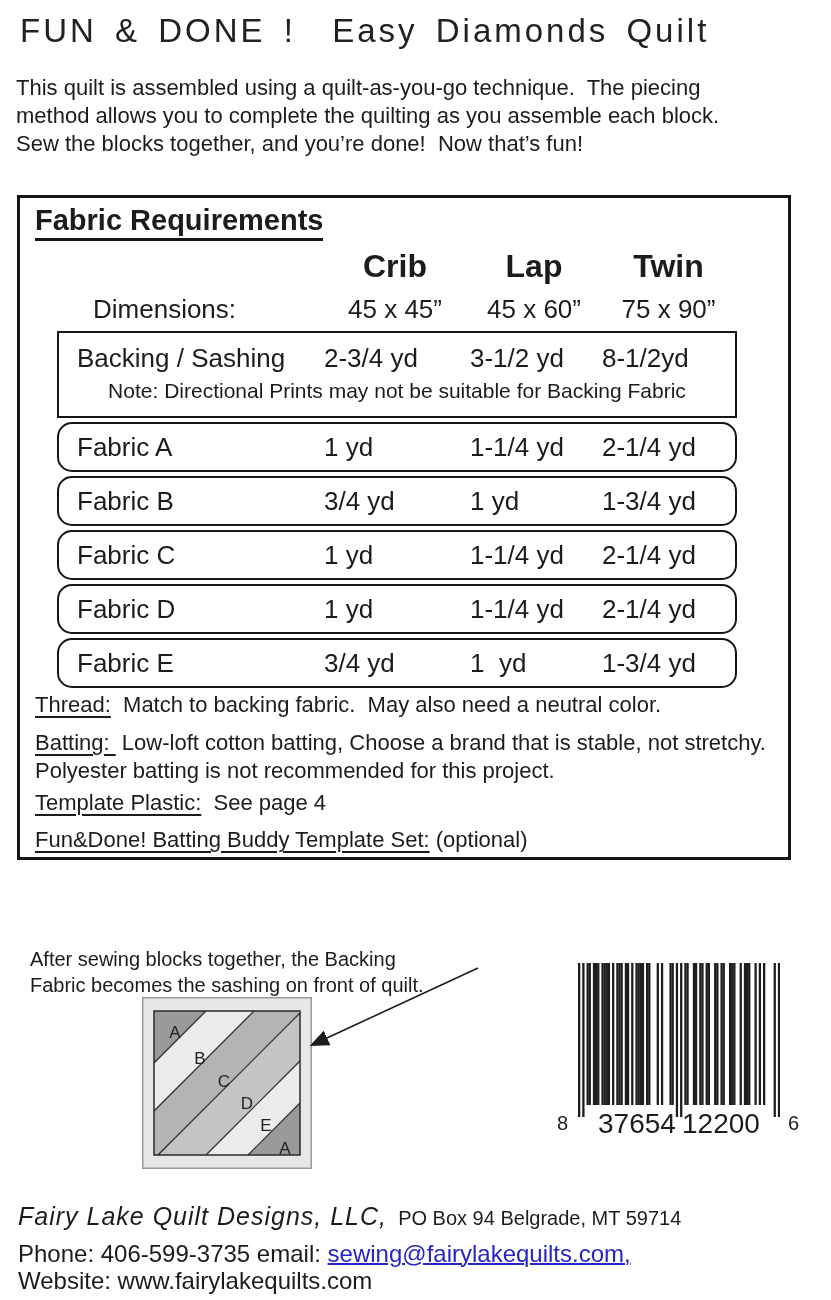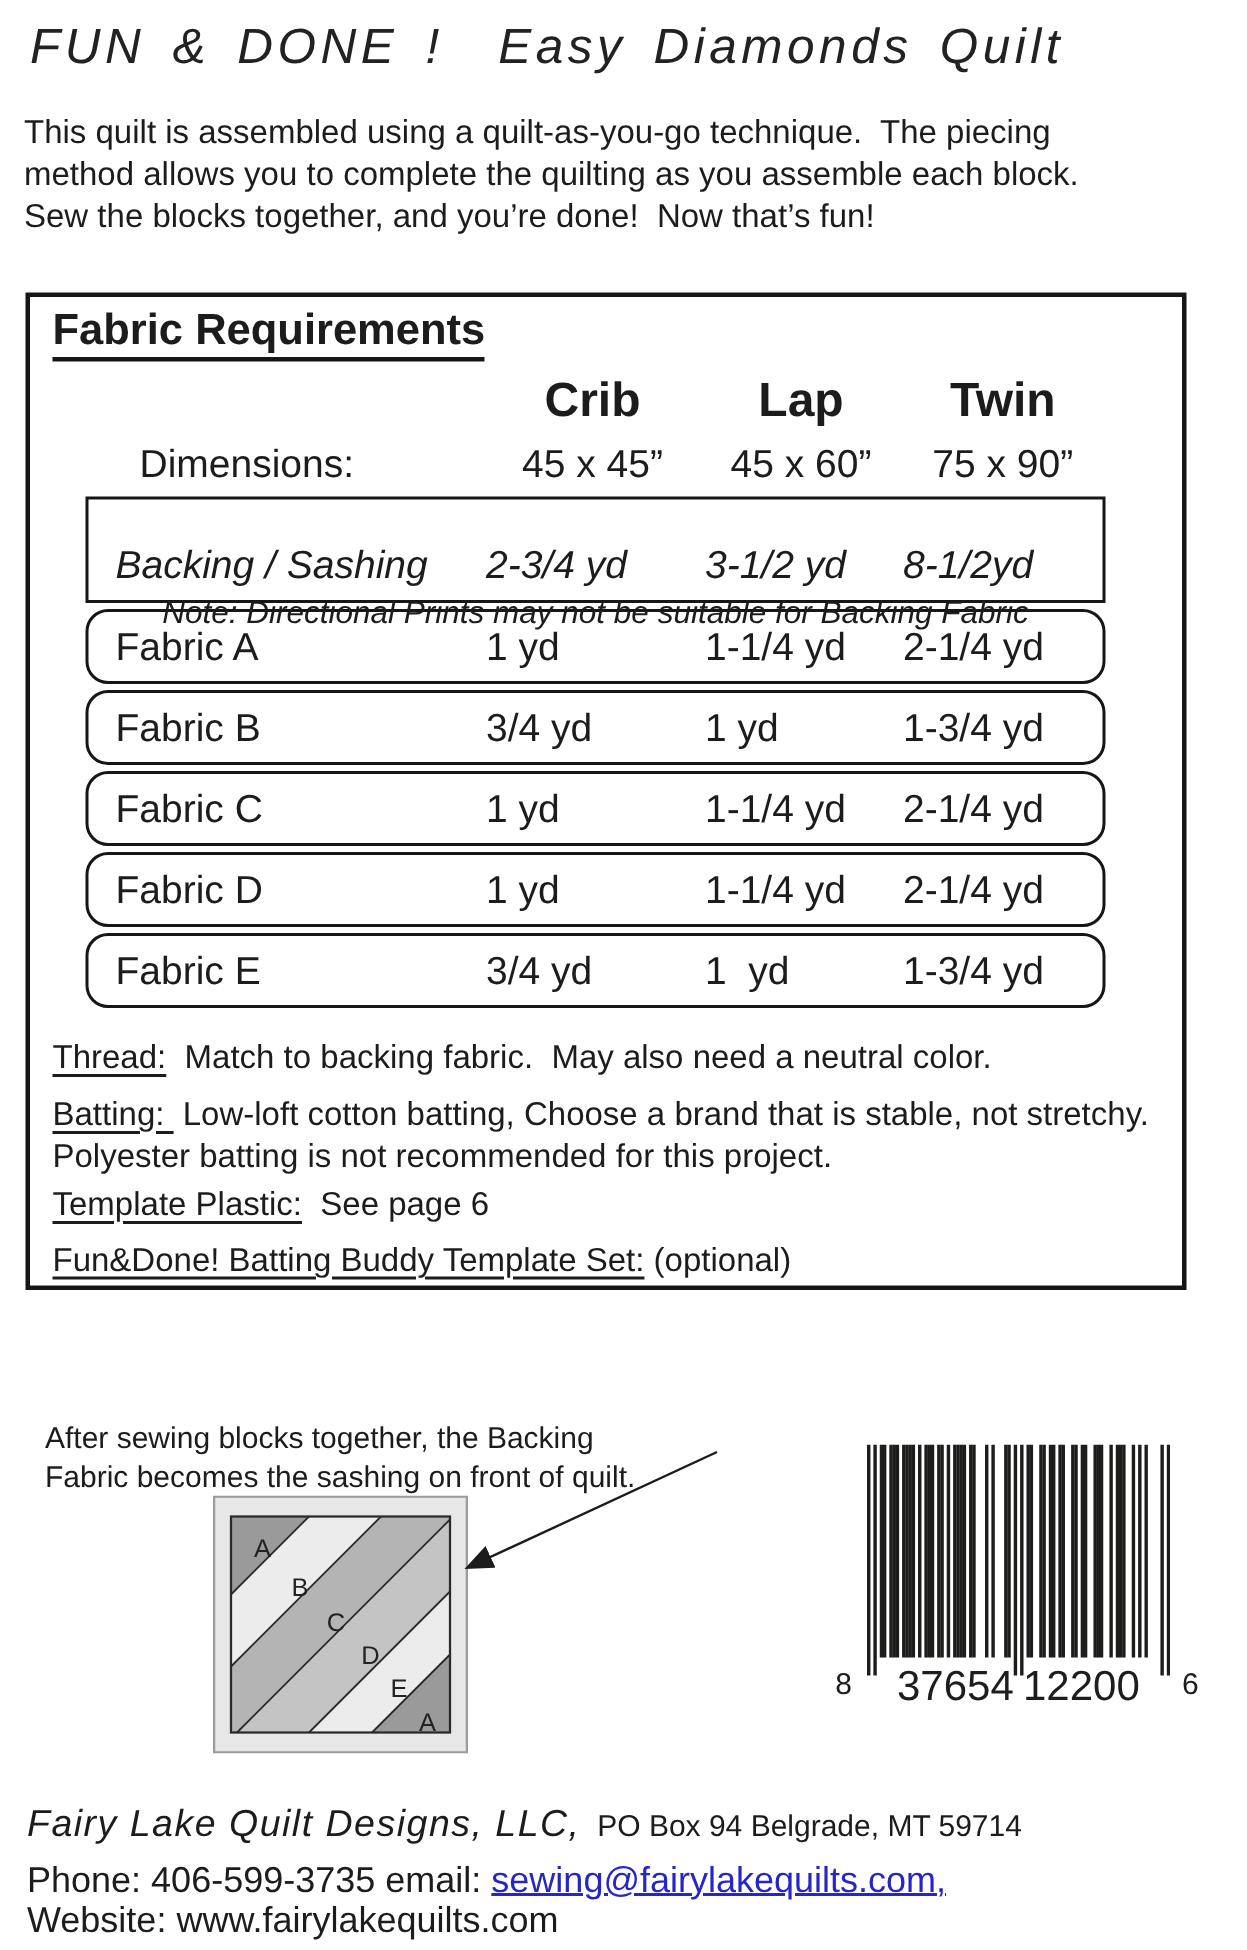--- a/index.html
+++ b/index.html
@@ -4,21 +4,21 @@
 <style>
   html,body { margin:0; padding:0; background:#ffffff; }
   .page {
     position:relative; width:831px; height:1300px; overflow:hidden;
     background:#ffffff; color:#1c1c1c;
     font-family:"Liberation Sans", sans-serif;
   }
   .abs { position:absolute; }
 
   .title {
-    left:20px; top:12px; font-size:33px; font-style:italic; font-weight:500;
+    left:20px; top:12px; font-size:33px; font-weight:500;
     letter-spacing:3px; word-spacing:6px; white-space:pre; color:#222;
   }
   .intro { left:16px; top:74px; width:806px; font-size:22px; line-height:28px; }
   .intro div { white-space:pre-wrap; }
 
   .reqbox {
     left:17px; top:195px; width:774px; height:665px;
     border:3px solid #161616; box-sizing:border-box;
   }
   .reqhead {
@@ -31,21 +31,21 @@
   .dimsrow { position:absolute; left:37px; top:96px; width:680px; font-size:26px; }
   .dimsrow .dimlabel { padding-left:36px; }
   .dimsrow .c { text-align:center; white-space:pre; }
 
   .table { position:absolute; left:37px; top:133px; width:680px; }
   .trow {
     border:2px solid #161616; box-sizing:border-box; width:680px;
     margin-bottom:4px; background:#fff;
   }
   .trow .grid4 { height:46px; }
-  .trow.tall { padding-top:20px; height:71px;font-style:italic; }
+  .trow.tall { padding-top:2px; height:87px; }
   .trow.std { height:50px;border-radius:15px; }
   .rowlabel { padding-left:18px; font-size:26px; }
   .val { text-align:left; font-size:26px; white-space:pre; }
   .rownote { font-size:21px; text-align:center; margin-top:-2px; white-space:pre-wrap; }
 
   .notes-line { position:absolute; left:15px; width:764px; font-size:22px; line-height:28px; }
   .notes-line span { white-space:pre-wrap; }
   .ul { text-decoration:underline; text-decoration-thickness:2px; text-underline-offset:4px; }
 
   .blockhead { left:35px; top:903px; font-size:20px; font-weight:bold; letter-spacing:.3px; }
@@ -143,21 +143,21 @@
       </div>
     </div>
 
     <div class="notes-line" style="top:493px">
       <span class="ul">Thread:</span><span>  Match to backing fabric.  May also need a neutral color.</span>
     </div>
     <div class="notes-line" style="top:531px">
       <span class="ul">Batting: </span><span> Low-loft cotton batting, Choose a brand that is stable, not stretchy.  Polyester batting is not recommended for this project.</span>
     </div>
     <div class="notes-line" style="top:591px">
-      <span class="ul">Template Plastic:</span><span>  See page 6</span>
+      <span class="ul">Template Plastic:</span><span>  See page 4</span>
     </div>
     <div class="notes-line" style="top:628px">
       <span class="ul">Fun&amp;Done! Batting Buddy Template Set:</span><span> (optional)</span>
     </div>
   </div>
 
 
   <div class="abs caption">
     <div>After sewing blocks together, the Backing</div>
     <div>Fabric becomes the sashing on front of quilt.</div>

